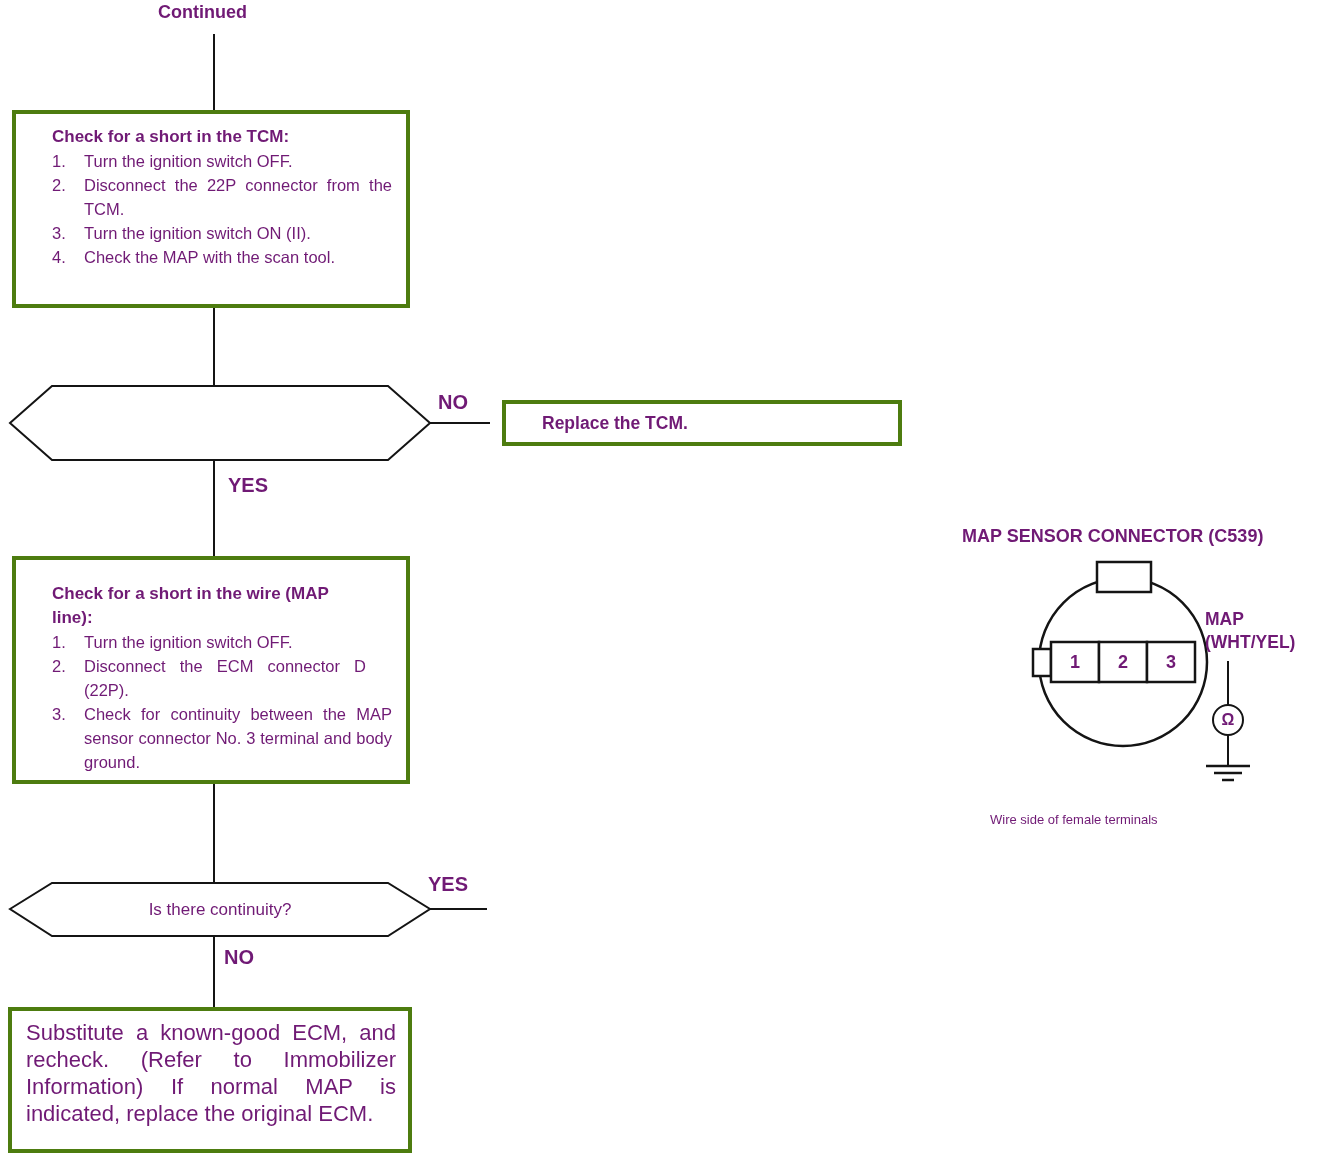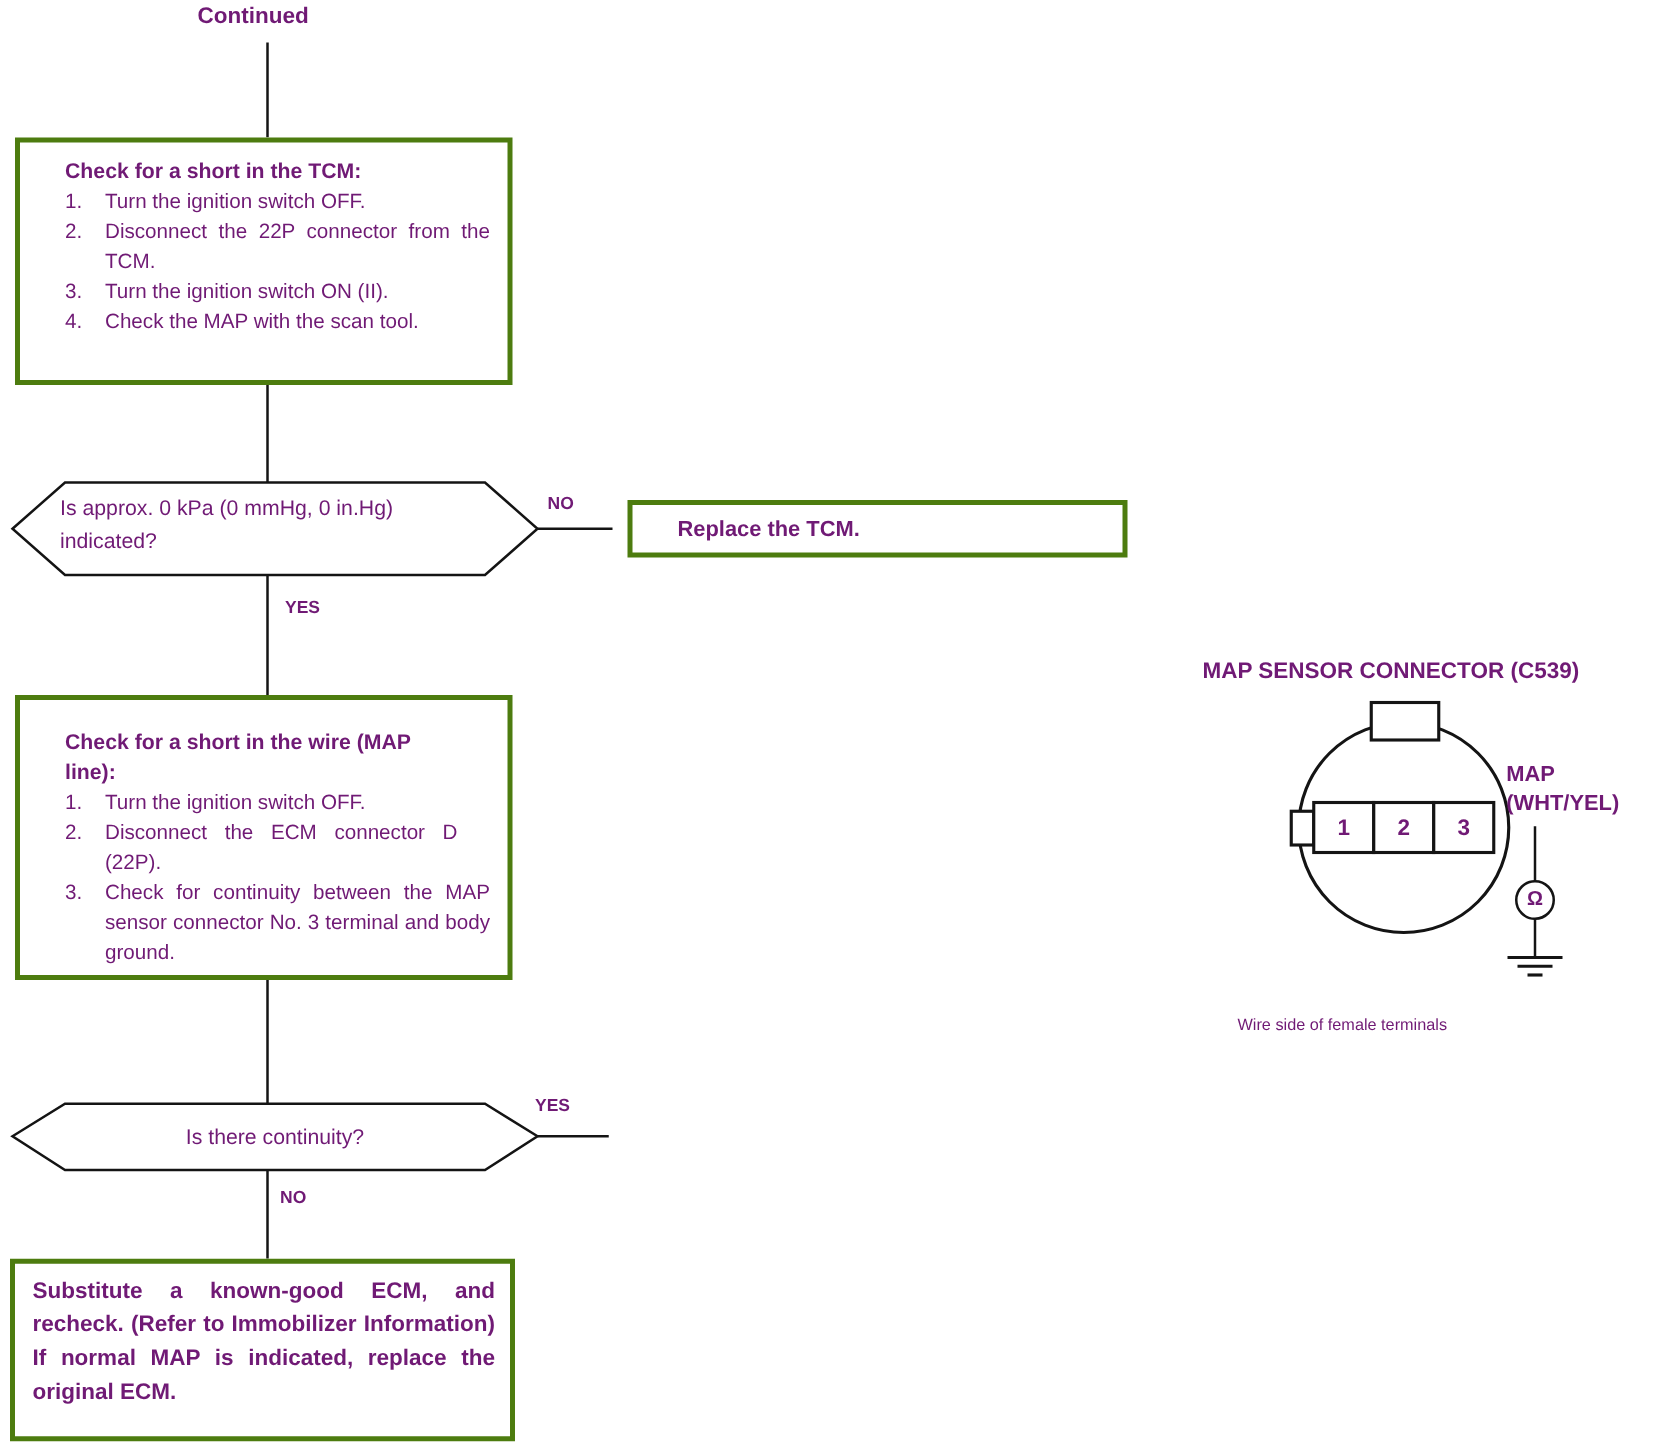--- a/index.html
+++ b/index.html
@@ -25,21 +25,21 @@
     font-size: 17px;
     line-height: 24px;
   }
   .step { display: flex; font-size: 16.5px; line-height: 24px; }
   .step .num { width: 32px; flex: none; }
   .step .stext { flex: 1; text-align: justify; padding-right: 14px; }
 
   .label-sm {
     position: absolute;
     font-weight: 700;
-    font-size: 14px;
+    font-size: 20px;
     line-height: 20px;
   }
   .decision-text {
     position: absolute;
     font-size: 17px;
     line-height: 26px;
   }
   .action-text {
     font-weight: 700;
     font-size: 17.5px;
@@ -126,21 +126,20 @@
     <div class="step">
       <span class="num">3.</span>
       <span class="stext">Turn the ignition switch ON (II).</span>
     </div>
     <div class="step">
       <span class="num">4.</span>
       <span class="stext">Check the MAP with the scan tool.</span>
     </div>
   </div>
 
-  <div class="decision-text" style="left:48px; top:394px; width:330px;">Is approx. 0 kPa (0 mmHg, 0 in.Hg) indicated?</div>
 
   <div class="label-sm" style="left:438px; top:392px;">NO</div>
 
   <div class="flow-box" style="left:502px; top:400px; width:400px; height:46px; display:flex; align-items:center; padding-left:36px;">
     <span class="action-text">Replace the TCM.</span>
   </div>
 
   <div class="label-sm" style="left:228px; top:475px;">YES</div>
 
   <div class="flow-box" style="left:12px; top:556px; width:398px; height:228px; padding:22px 0 0 36px;">
@@ -160,21 +159,21 @@
   </div>
 
   <div class="decision-text" style="left:50px; top:897px; width:340px; text-align:center;">Is there continuity?</div>
 
   <div class="label-sm" style="left:428px; top:874px;">YES</div>
 
 
   <div class="label-sm" style="left:224px; top:947px;">NO</div>
 
   <div class="flow-box" style="left:8px; top:1007px; width:404px; height:146px; padding:8px 12px 0 14px;">
-    <span style="font-weight:700; font-size:18px; line-height:27px; display:block; text-align:justify;">Substitute a known-good ECM, and recheck. (Refer to Immobilizer Information) If normal MAP is indicated, replace the original ECM.</span>
+    <span style="font-weight:400; font-size:22px; line-height:27px; display:block; text-align:justify;">Substitute a known-good ECM, and recheck. (Refer to Immobilizer Information) If normal MAP is indicated, replace the original ECM.</span>
   </div>
 
   <div class="conn-title" style="left:962px; top:526px;">MAP SENSOR CONNECTOR (C539)</div>
 
   <div class="terminal-num" style="left:1051px; top:642px;">1</div>
   <div class="terminal-num" style="left:1099px; top:642px;">2</div>
   <div class="terminal-num" style="left:1147px; top:642px;">3</div>
 
   <div class="map-label" style="left:1205px; top:608px;">
     <div>MAP</div>

